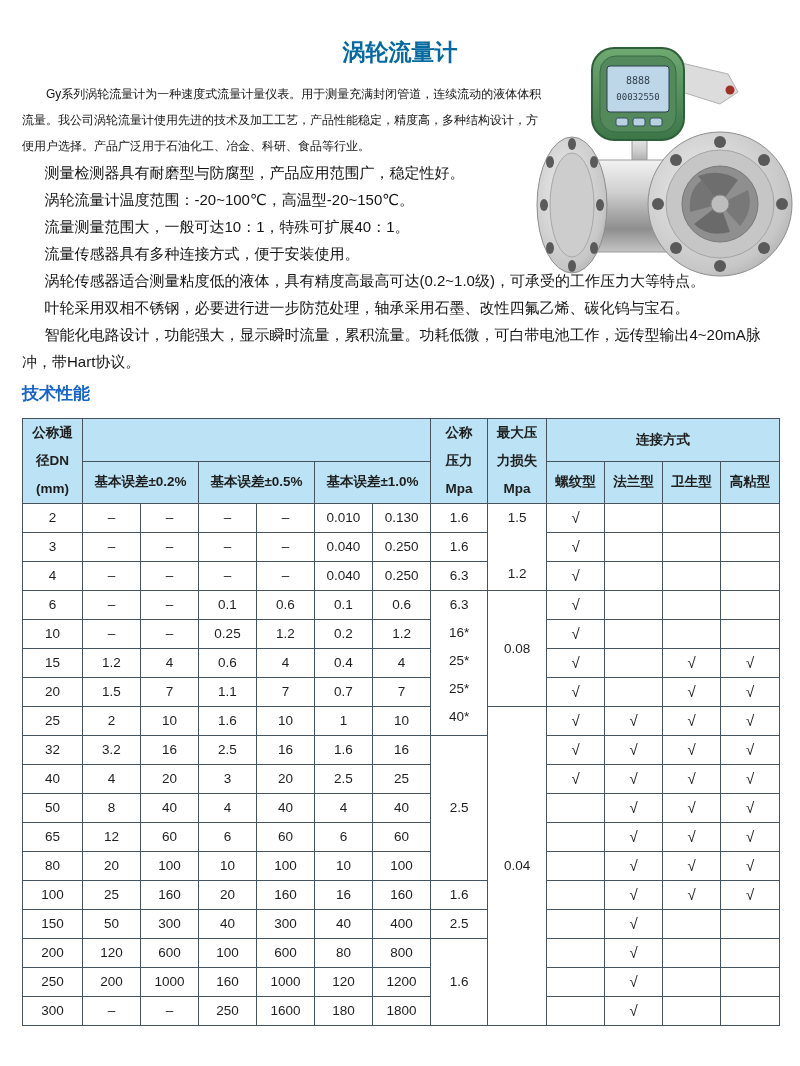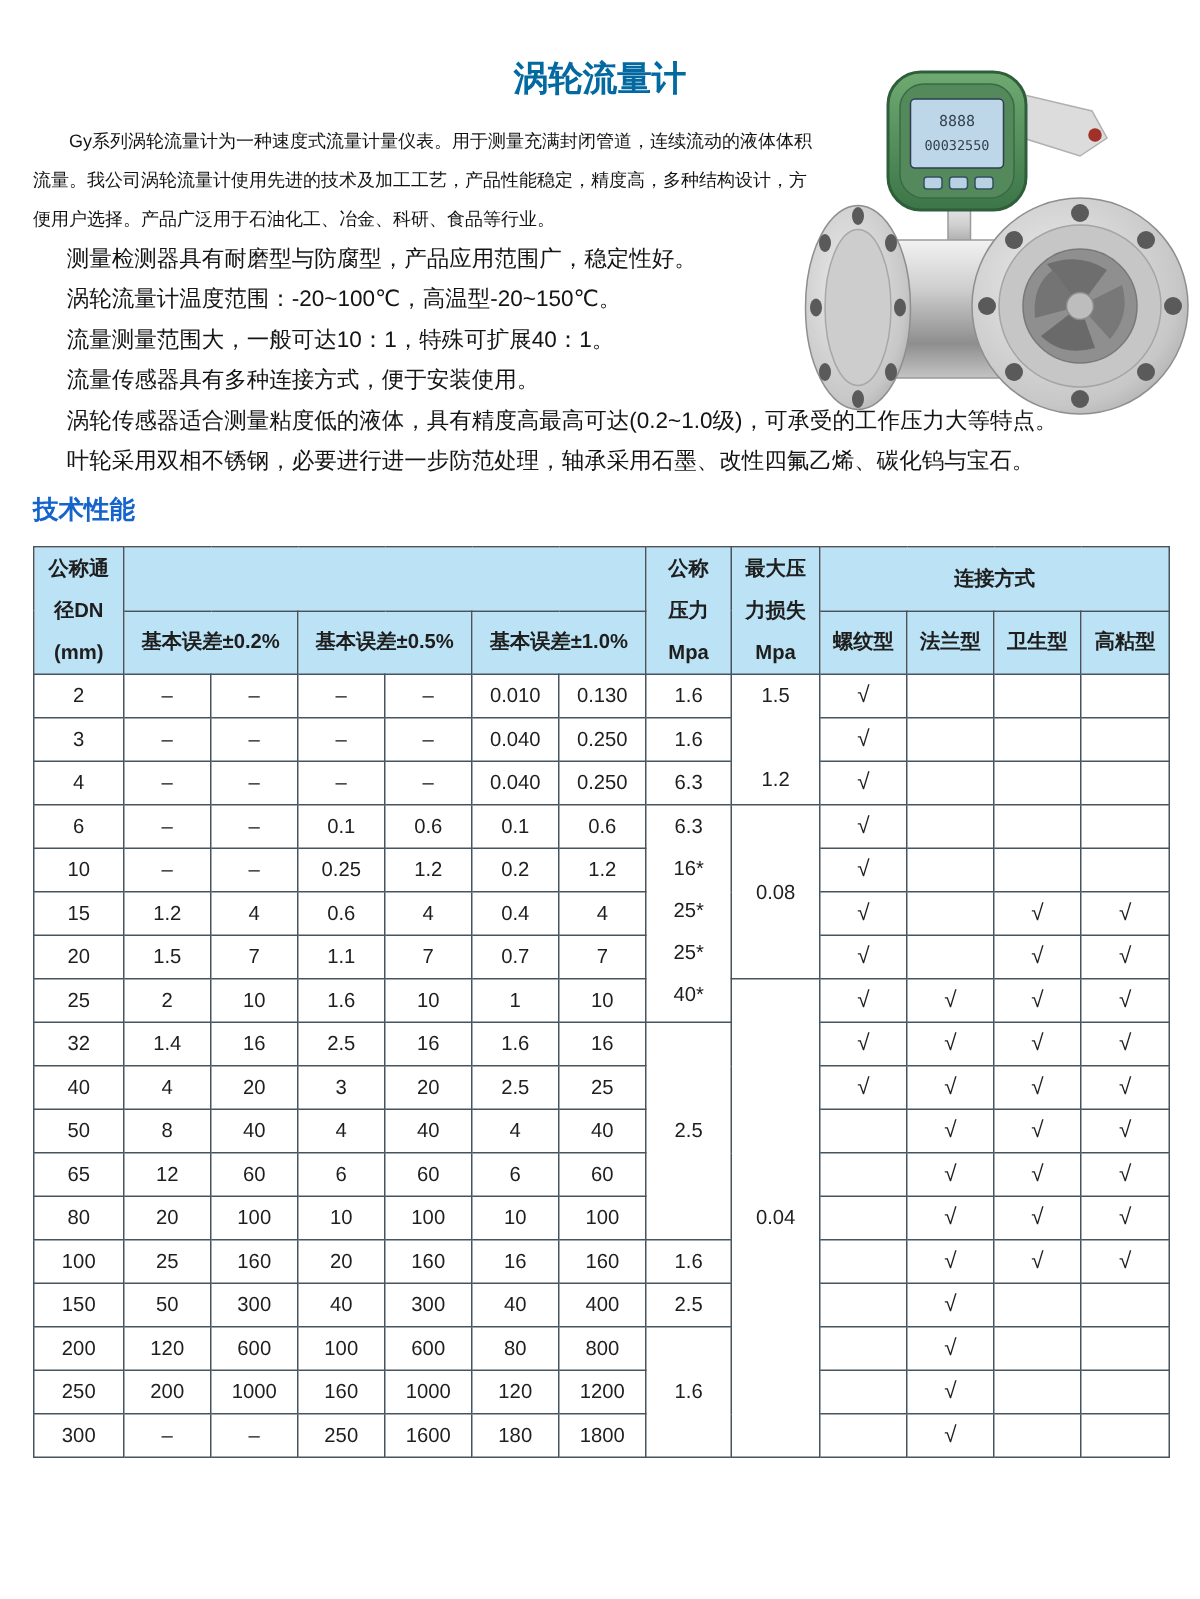--- a/index.html
+++ b/index.html
@@ -162,20 +162,21 @@
   </div>
 
 
   <div class="features">
     <p>测量检测器具有耐磨型与防腐型，产品应用范围广，稳定性好。</p>
     <p>涡轮流量计温度范围：-20~100℃，高温型-20~150℃。</p>
     <p>流量测量范围大，一般可达10：1，特殊可扩展40：1。</p>
     <p>流量传感器具有多种连接方式，便于安装使用。</p>
     <p>涡轮传感器适合测量粘度低的液体，具有精度高最高可达(0.2~1.0级)，可承受的工作压力大等特点。</p>
     <p>叶轮采用双相不锈钢，必要进行进一步防范处理，轴承采用石墨、改性四氟乙烯、碳化钨与宝石。</p>
+    <p>智能化电路设计，功能强大，显示瞬时流量，累积流量。功耗低微，可白带电池工作，远传型输出4~20mA脉冲，带Hart协议。</p>
   </div>
 
   <h2 class="sec-heading tech">技术性能</h2>
 
   <table class="spec">
     <colgroup>
       <col class="c-dn">
         <col class="c-err">
         <col class="c-err">
         <col class="c-err">
@@ -326,21 +327,21 @@
           <td>1</td>
           <td>10</td>
           <td rowspan="11">0.04</td>
           <td class="check">√</td>
           <td class="check">√</td>
           <td class="check">√</td>
           <td class="check">√</td>
         </tr>
         <tr>
           <td>32</td>
-          <td>1.4</td>
+          <td>3.2</td>
           <td>16</td>
           <td>2.5</td>
           <td>16</td>
           <td>1.6</td>
           <td>16</td>
           <td rowspan="5">2.5</td>
           <td class="check">√</td>
           <td class="check">√</td>
           <td class="check">√</td>
           <td class="check">√</td>

